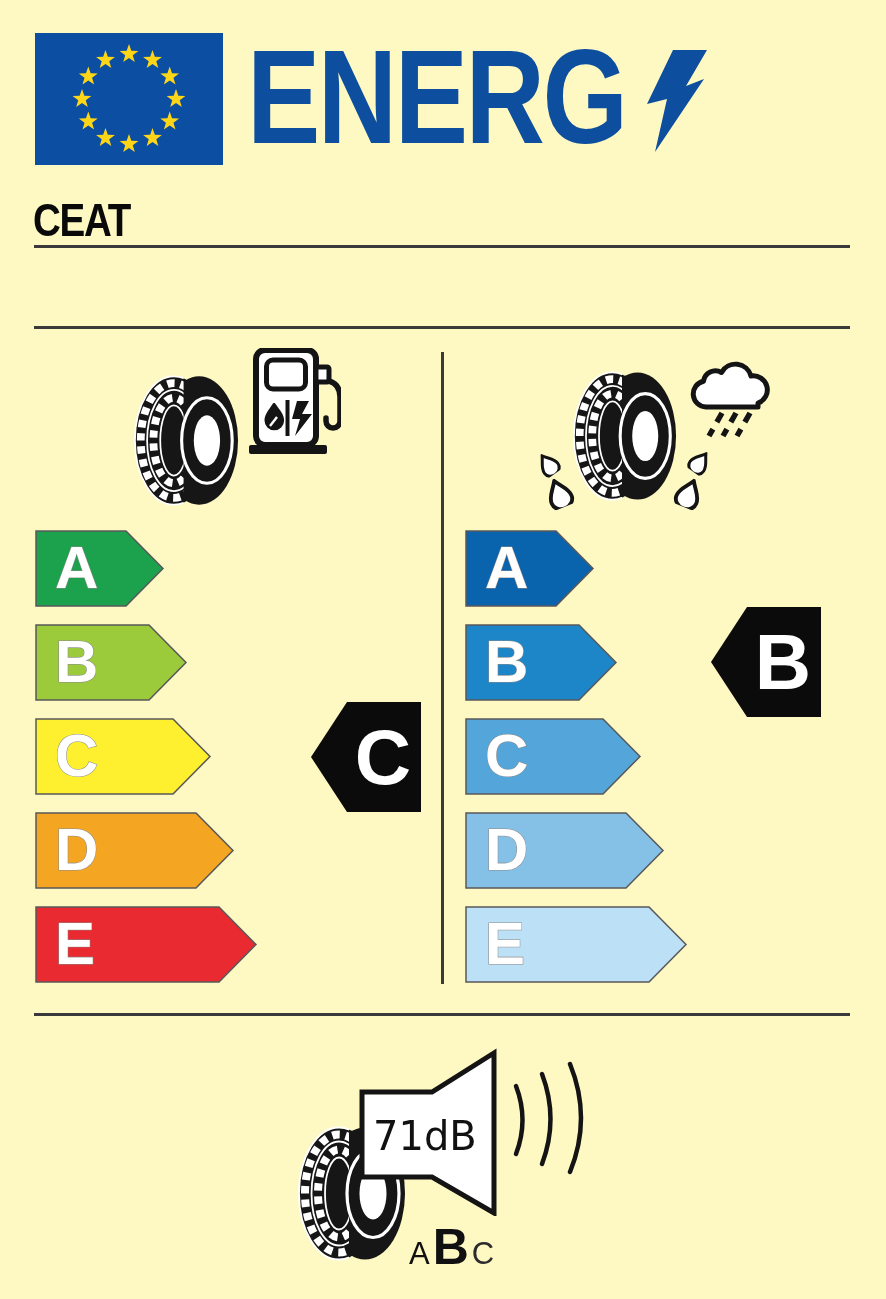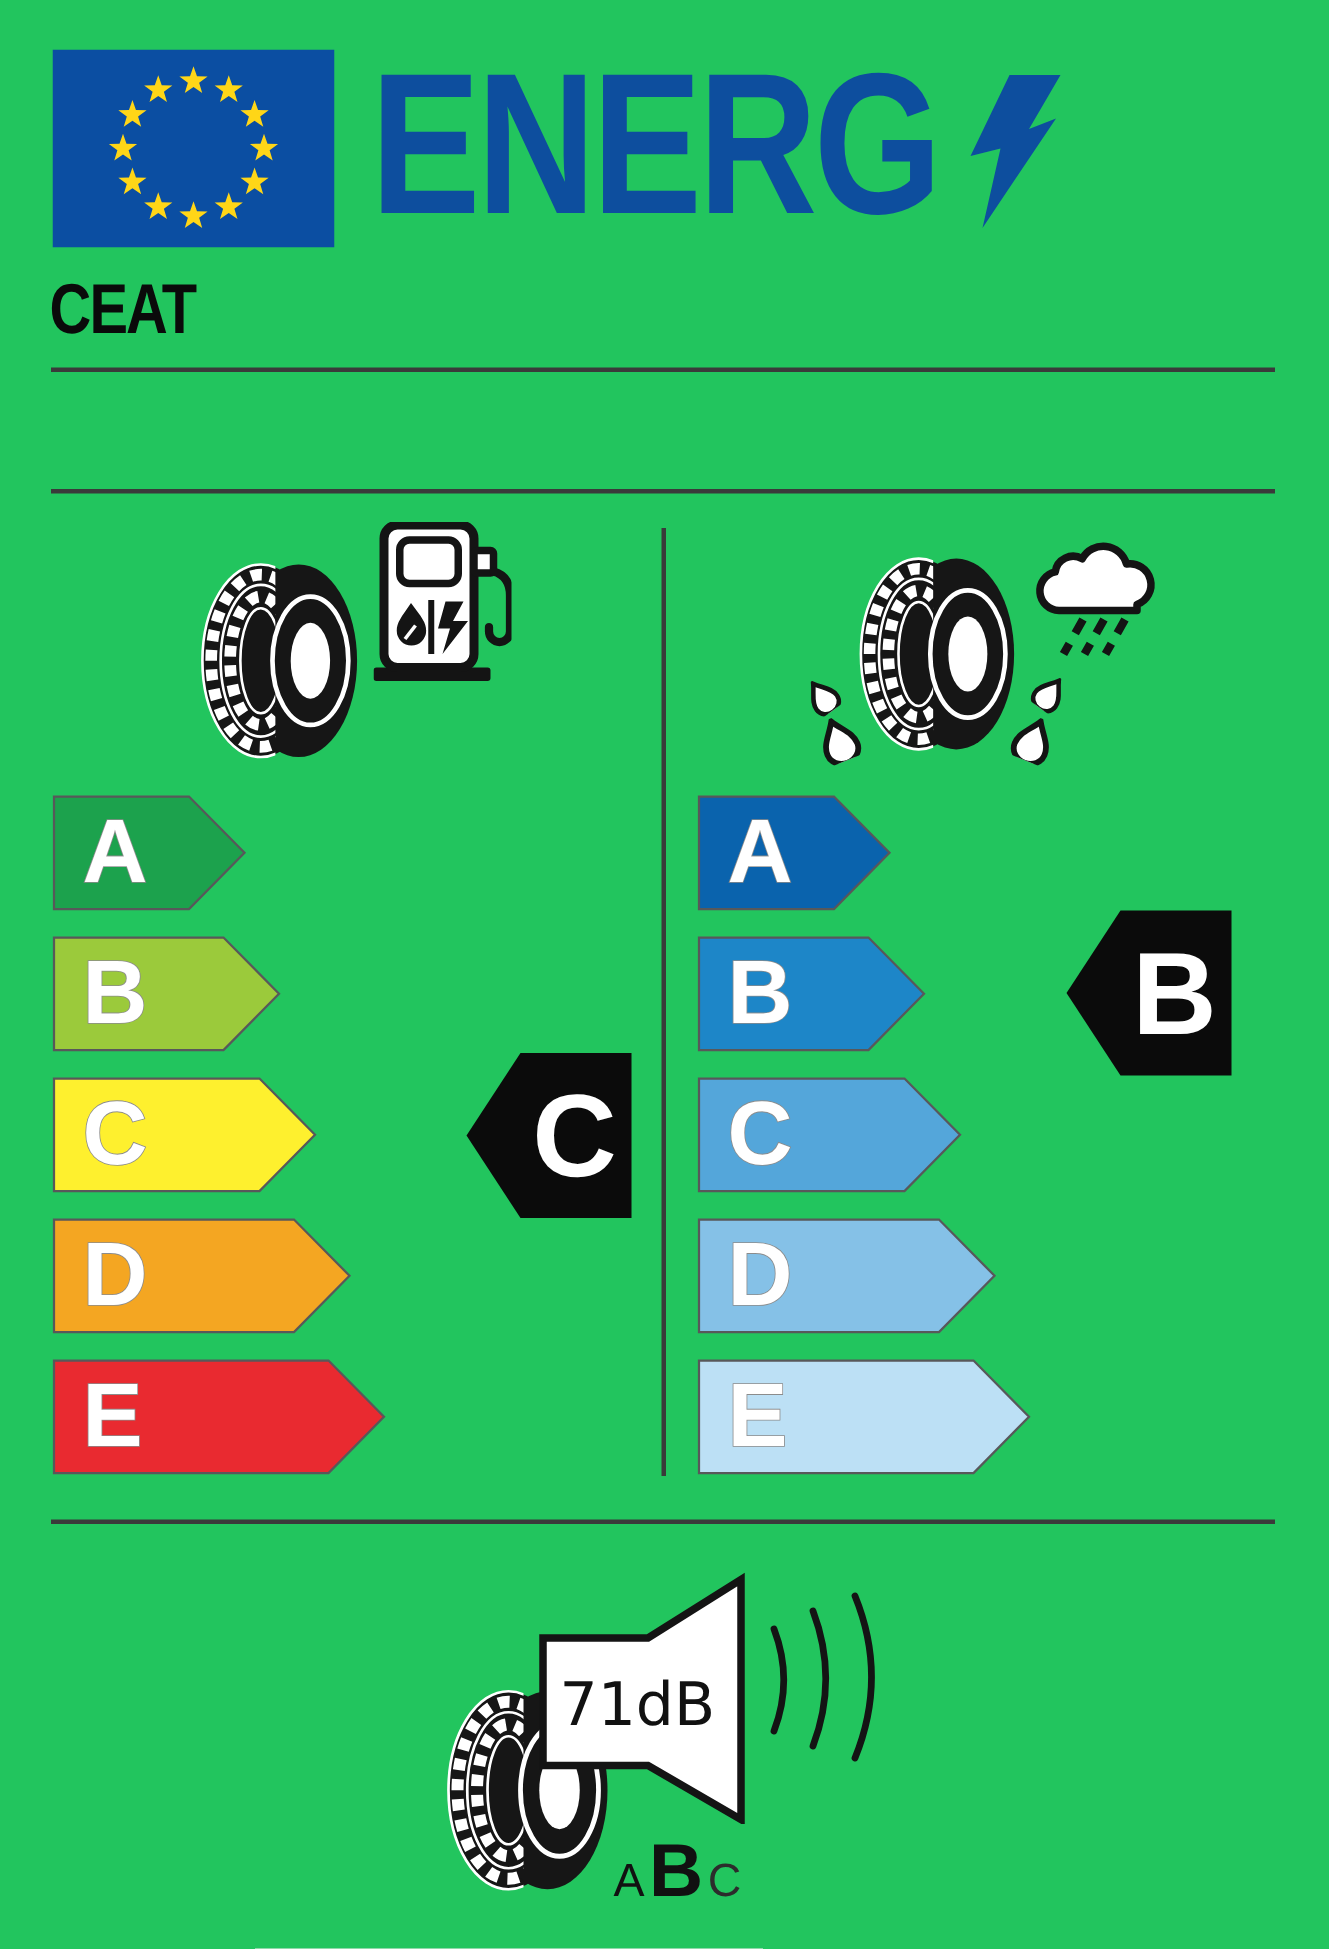--- a/index.html
+++ b/index.html
@@ -1,17 +1,17 @@
 <!DOCTYPE html>
 <html><head>
 <meta charset="utf-8">
 <style>
   html,body{margin:0;padding:0;background:#e8e8e8;}
   .canvas{
-    position:relative;width:886px;height:1299px;background:#22c55e;
+    position:relative;width:886px;height:1299px;background:#fef9c3;
     margin:0 auto;overflow:hidden;
     font-family:"Liberation Sans", sans-serif;
   }
   .abs{position:absolute;}
   
   .energ-text{
     display:inline-block;color:#0D4E9E;font-weight:bold;font-size:134px;
     line-height:1;letter-spacing:-3px;transform:scaleX(0.82);
     transform-origin:left top;white-space:nowrap;
   }
@@ -89,21 +89,21 @@
     </g>
   </svg>
 
   <div class="abs" style="left:247px;top:30px">
     <span class="energ-text">ENERG</span>
   </div>
   <svg class="abs" style="left:641px;top:50px" width="72" height="102" viewBox="0 0 72 102">
     <polygon points="32,0 66,0 45,36 63,29 14,102 26,49 6,54" fill="#0D4E9E"></polygon>
   </svg>
 
-  <div class="abs" style="left:33px;top:182px">
+  <div class="abs" style="left:33px;top:196px">
     <span class="brand-text">CEAT</span>
   </div>
 
   <div class="rule" style="top:245px"></div>
   <div class="rule" style="top:326px"></div>
   <div class="vdivider"></div>
   <div class="rule" style="top:1013px"></div>
 
   <svg class="abs" style="left:133px;top:374px" width="107" height="133" viewBox="0 0 110 135">
     <use href="#sym-tire" width="110" height="135"></use>

